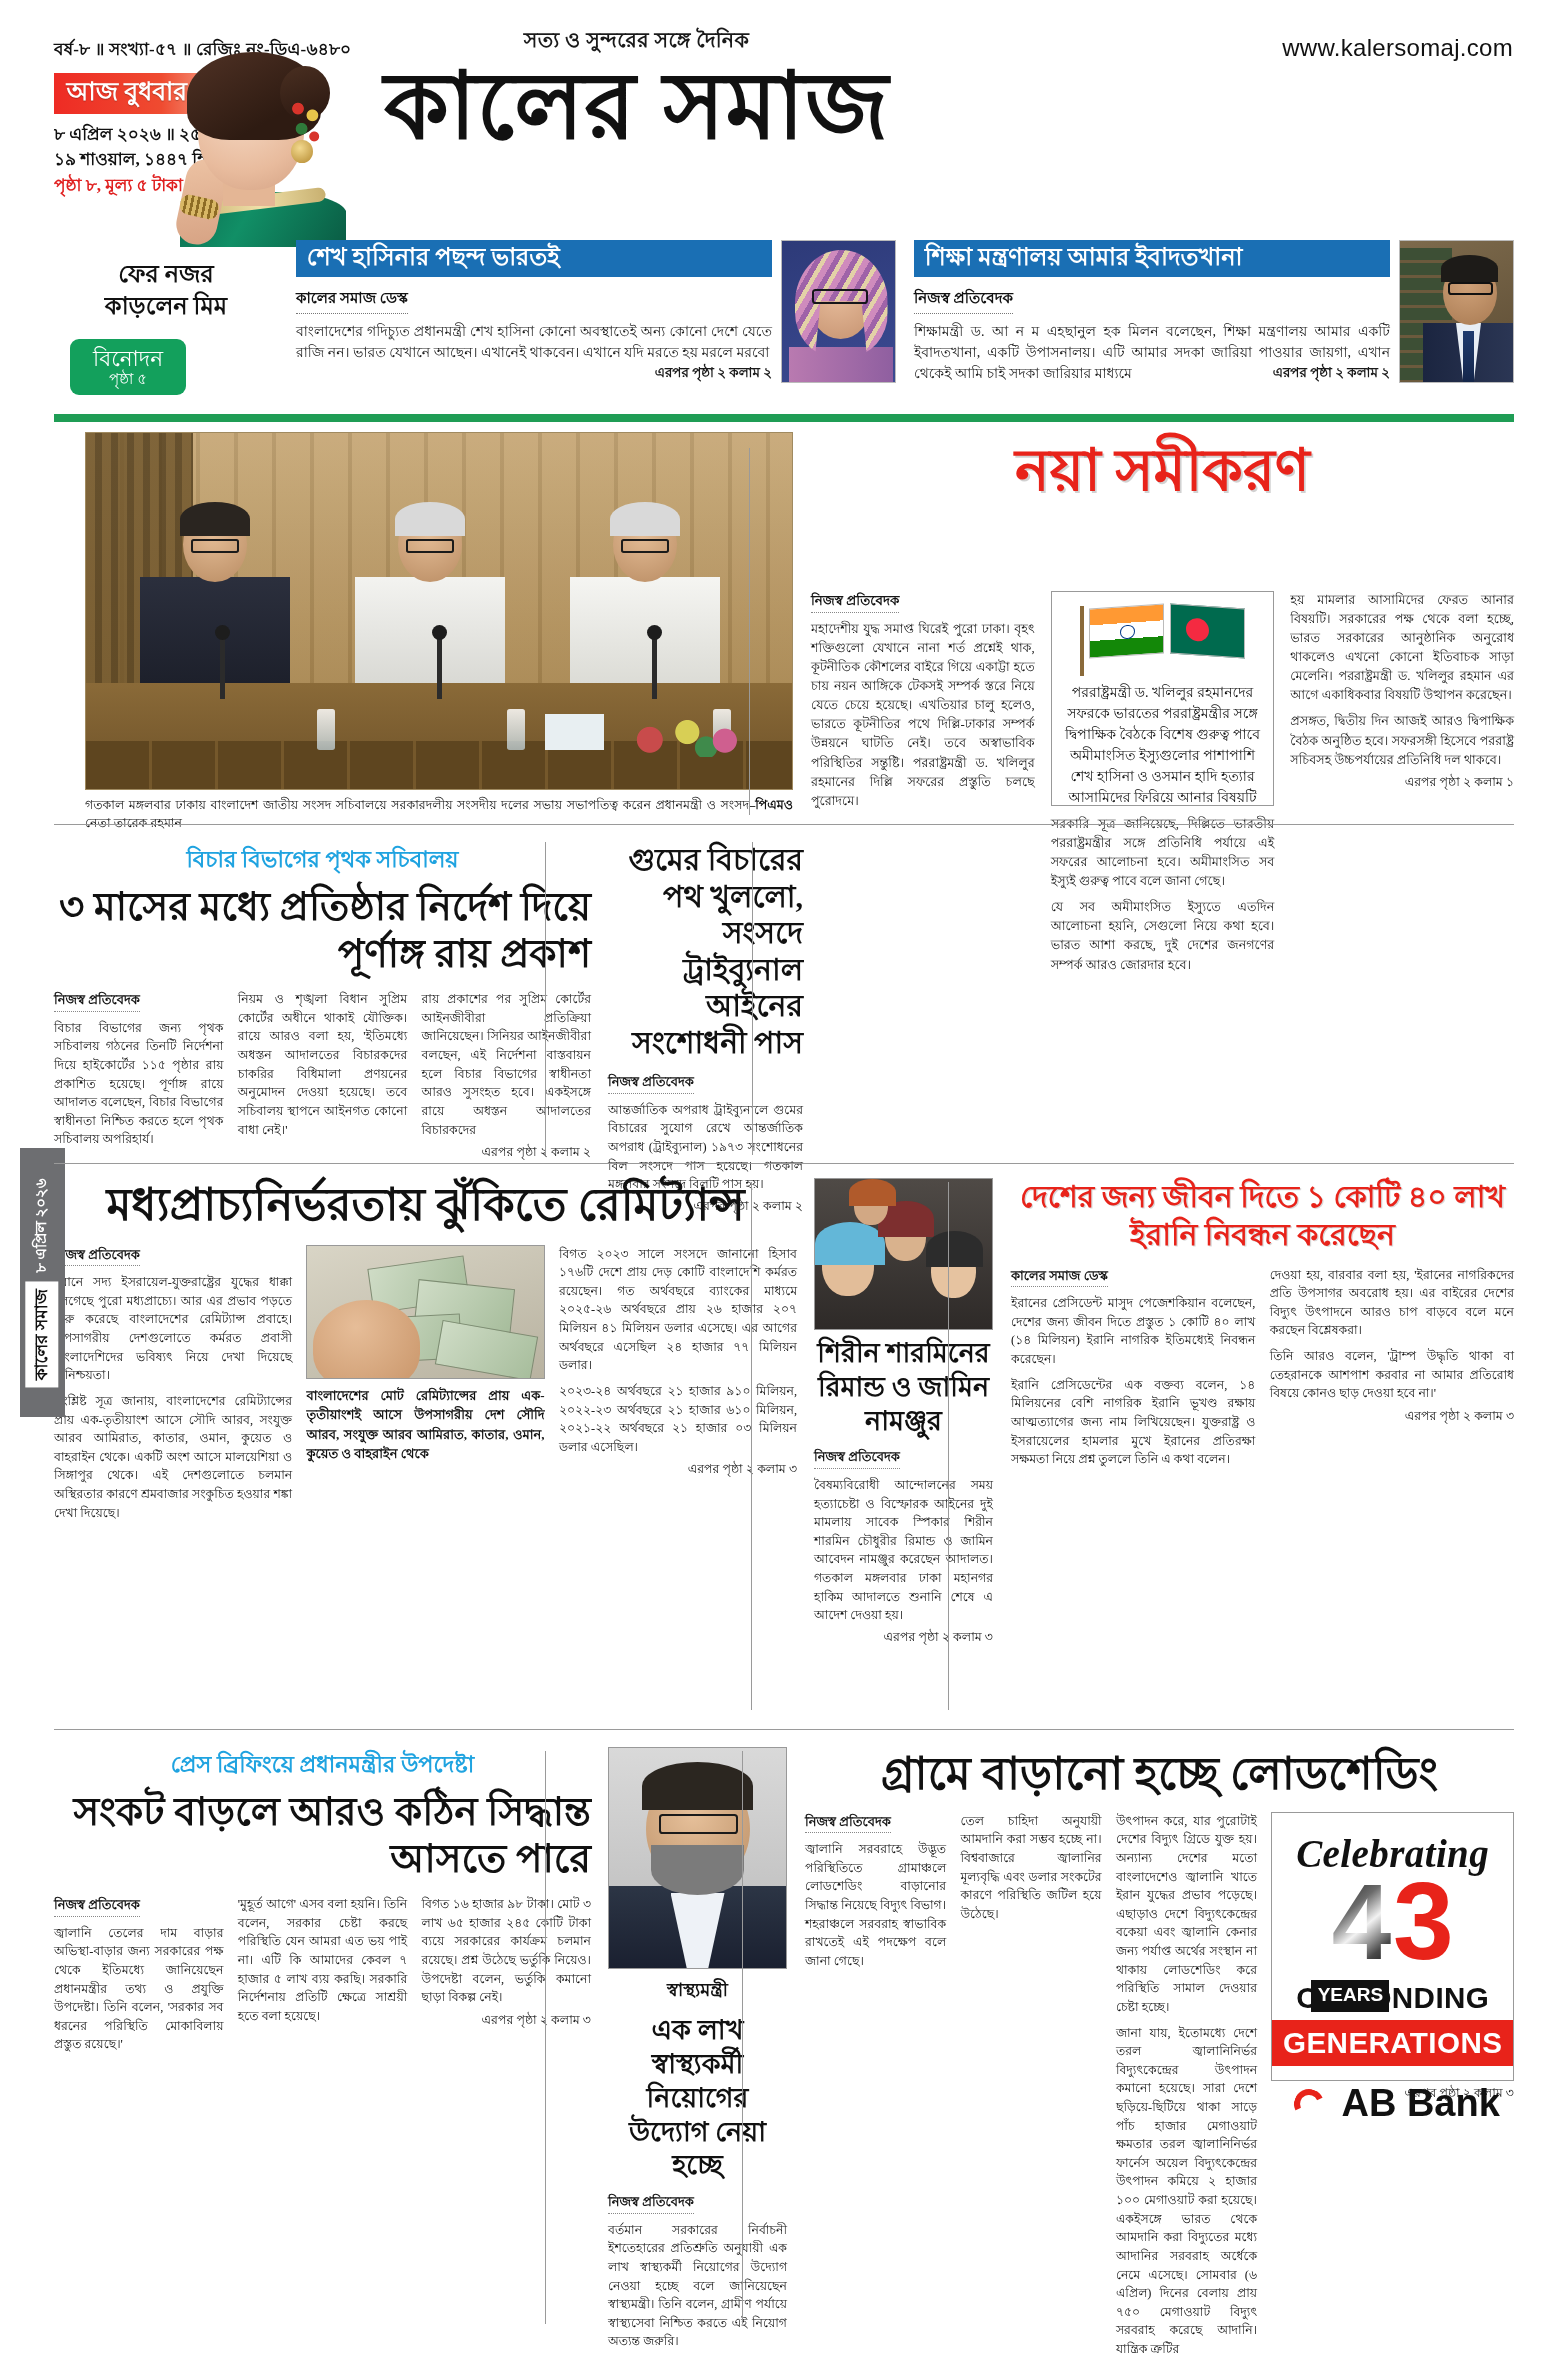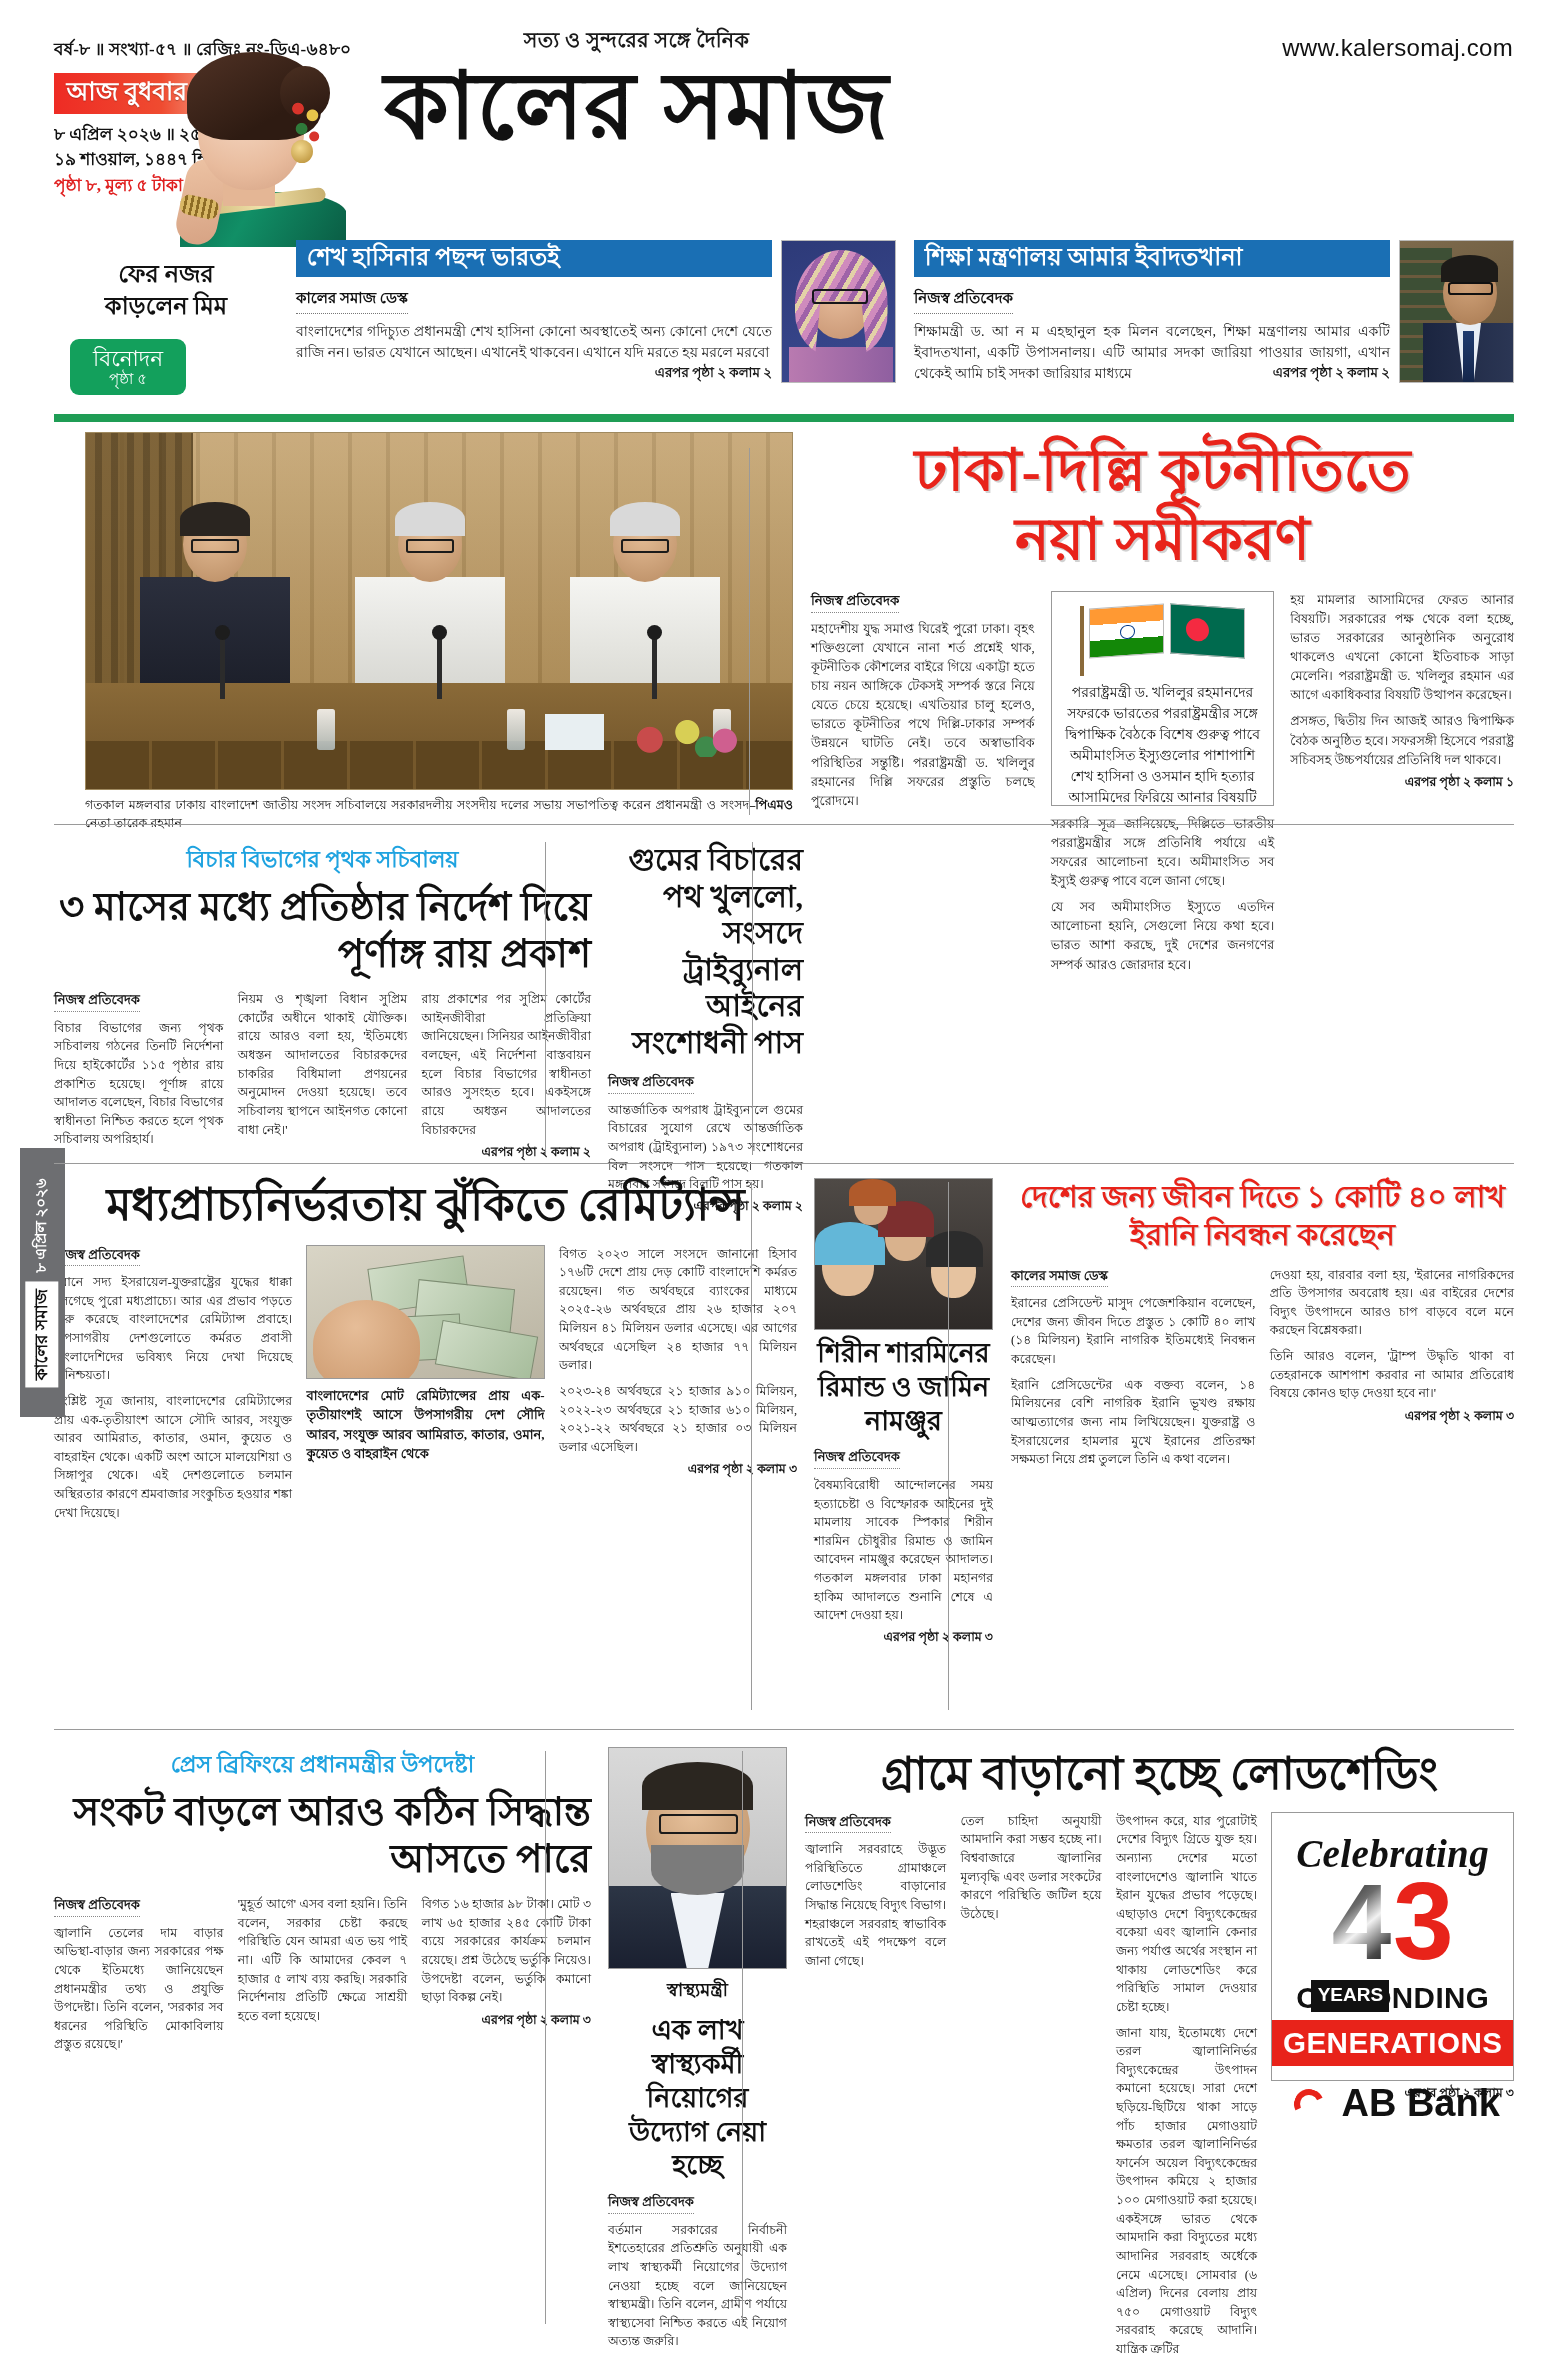--- a/index.html
+++ b/index.html
@@ -187,21 +187,21 @@
   .lead-head{ position:absolute; left:757px; top:5.4px; width:703px; text-align:center; }
   .lead-head .hl{
     font-size: 58px; line-height:1.18; font-weight:bold; color:#e8231a;
     text-shadow: 1.8px 1.8px 0 rgba(0,0,0,.18);
     font-family:"Liberation Serif",serif;
   }
   .lead-cols{ position:absolute; left:757px; top:159px; width:703px; display:flex; gap:16px; }
   .lead-col{ flex:1; font-size:12.7px; line-height:1.5; text-align:justify; color:#141414; }
   .byl{ font-weight:bold; font-size:13.4px; margin-bottom:7.2px; display:inline-block;
         border-bottom:0.9px dotted #888; padding-bottom:0.9px;}
-  .jumpline{ font-weight:bold; text-align:right; font-size:12.5px; margin-top:3.6px; }
+  .jumpline{ font-weight:normal; text-align:right; font-size:12.5px; margin-top:3.6px; }
 
   .flagbox{ width:100%; height:215px; border:0.9px solid #999; margin-bottom:9px; padding:7.2px;
             display:flex; flex-direction:column; align-items:center; background:#fff;}
   .flags{ display:flex; gap:5.4px; align-items:flex-start; margin: 7.2px 0 5.4px; }
   .flagimg{ width:75px; height:50px; position:relative; }
   .flag-in{ background: linear-gradient(180deg,#ff9933 0 33%, #ffffff 33% 66%, #138808 66% 100%);
             border:0.9px solid #bbb; transform: skewY(-4deg);}
   .flag-in::after{ content:""; position:absolute; left:50%; top:50%; width:12.5px; height:12.5px; margin:-6.3px 0 0 -6.3px;
             border:1.8px solid #053a8a; border-radius:50%; }
   .flag-bd{ background:#006a4e; border:0.9px solid #bbb; transform: skewY(4deg);}
@@ -427,21 +427,20 @@
       <div class="tissue"></div>
         <div class="flowers"></div>
     </div>
 
     <div class="lead-caption">
       <span class="src">–পিএমও</span>
       <span>গতকাল মঙ্গলবার ঢাকায় বাংলাদেশ জাতীয় সংসদ সচিবালয়ে সরকারদলীয় সংসদীয় দলের সভায় সভাপতিত্ব করেন প্রধানমন্ত্রী ও সংসদ নেতা তারেক রহমান</span>
     </div>
 
     <div class="lead-head">
-      <div class="hl">ঢাকা-দিল্লি কূটনীতিতে</div>
       <div class="hl">নয়া সমীকরণ</div>
     </div>
 
     <div class="lead-cols">
       <div class="lead-col">
         <div class="byl">নিজস্ব প্রতিবেদক</div>
         <div>মহাদেশীয় যুদ্ধ সমাপ্ত ঘিরেই পুরো ঢাকা। বৃহৎ শক্তিগুলো যেখানে নানা শর্ত প্রশ্নেই থাক, কূটনীতিক কৌশলের বাইরে গিয়ে একাট্টা হতে চায় নয়ন আঙ্গিকে টেকসই সম্পর্ক স্তরে নিয়ে যেতে চেয়ে হয়েছে। এখতিয়ার চালু হলেও, ভারতে কূটনীতির পথে দিল্লি-ঢাকার সম্পর্ক উন্নয়নে ঘাটতি নেই। তবে অস্বাভাবিক পরিস্থিতির সন্তুষ্টি। পররাষ্ট্রমন্ত্রী ড. খলিলুর রহমানের দিল্লি সফরের প্রস্তুতি চলছে পুরোদমে।</div>
       </div>
       <div class="lead-col">
         <div class="flagbox">

